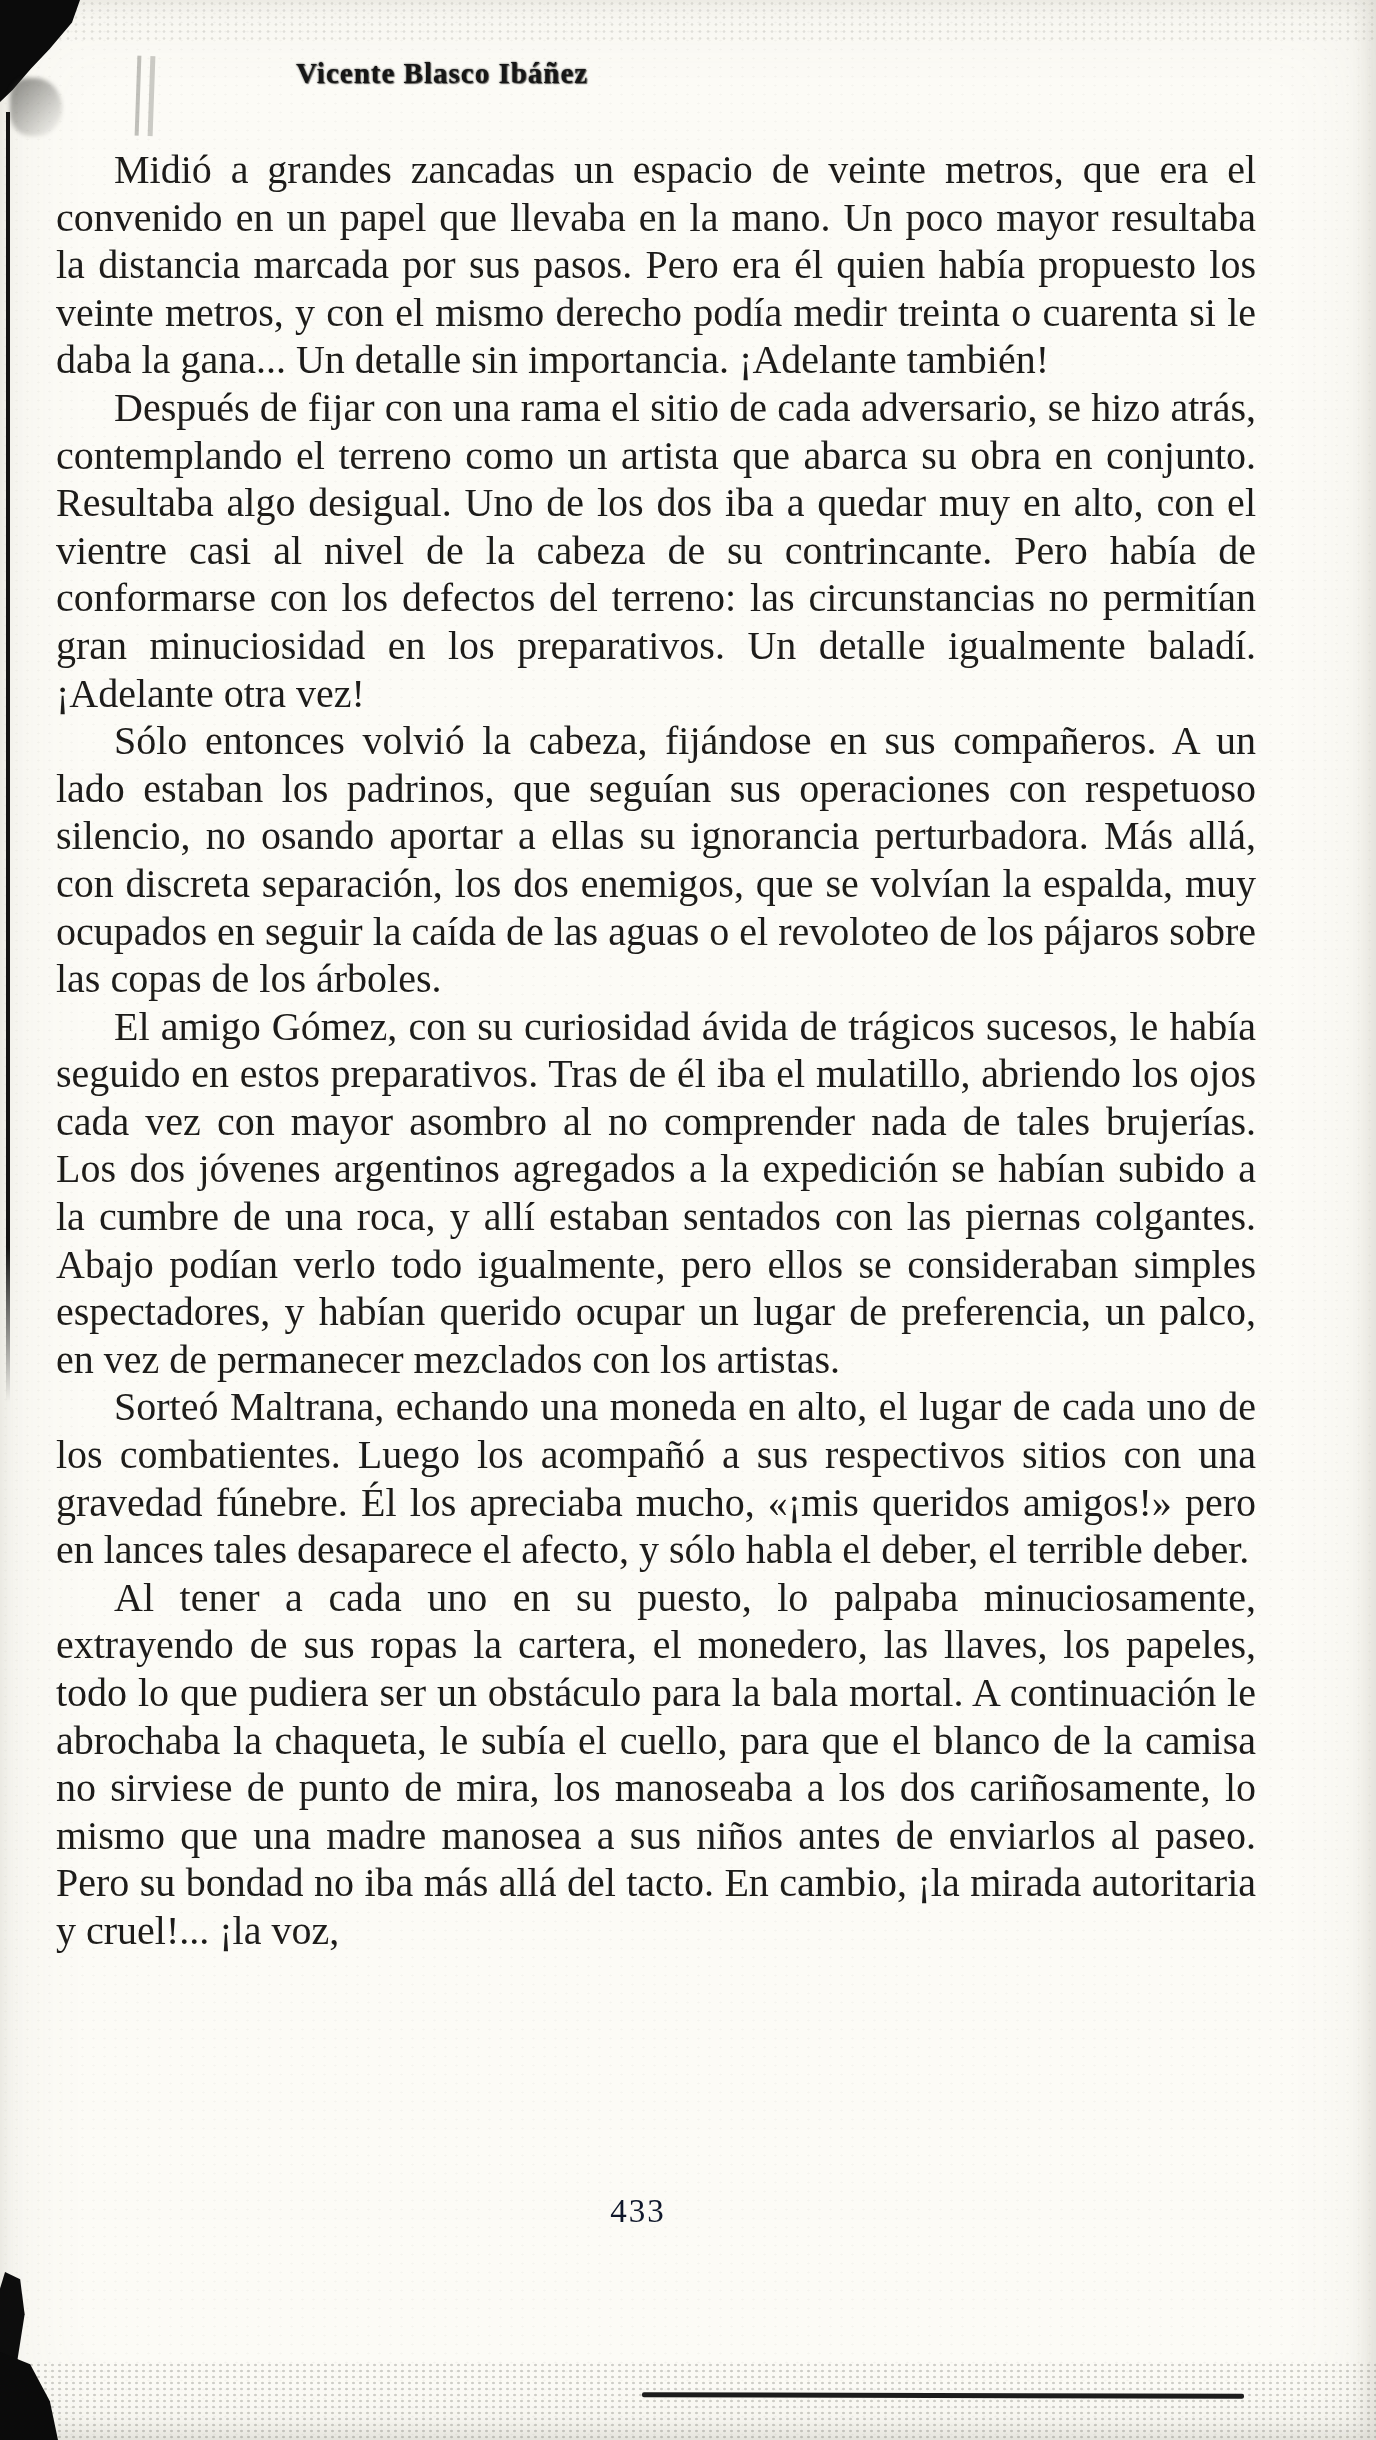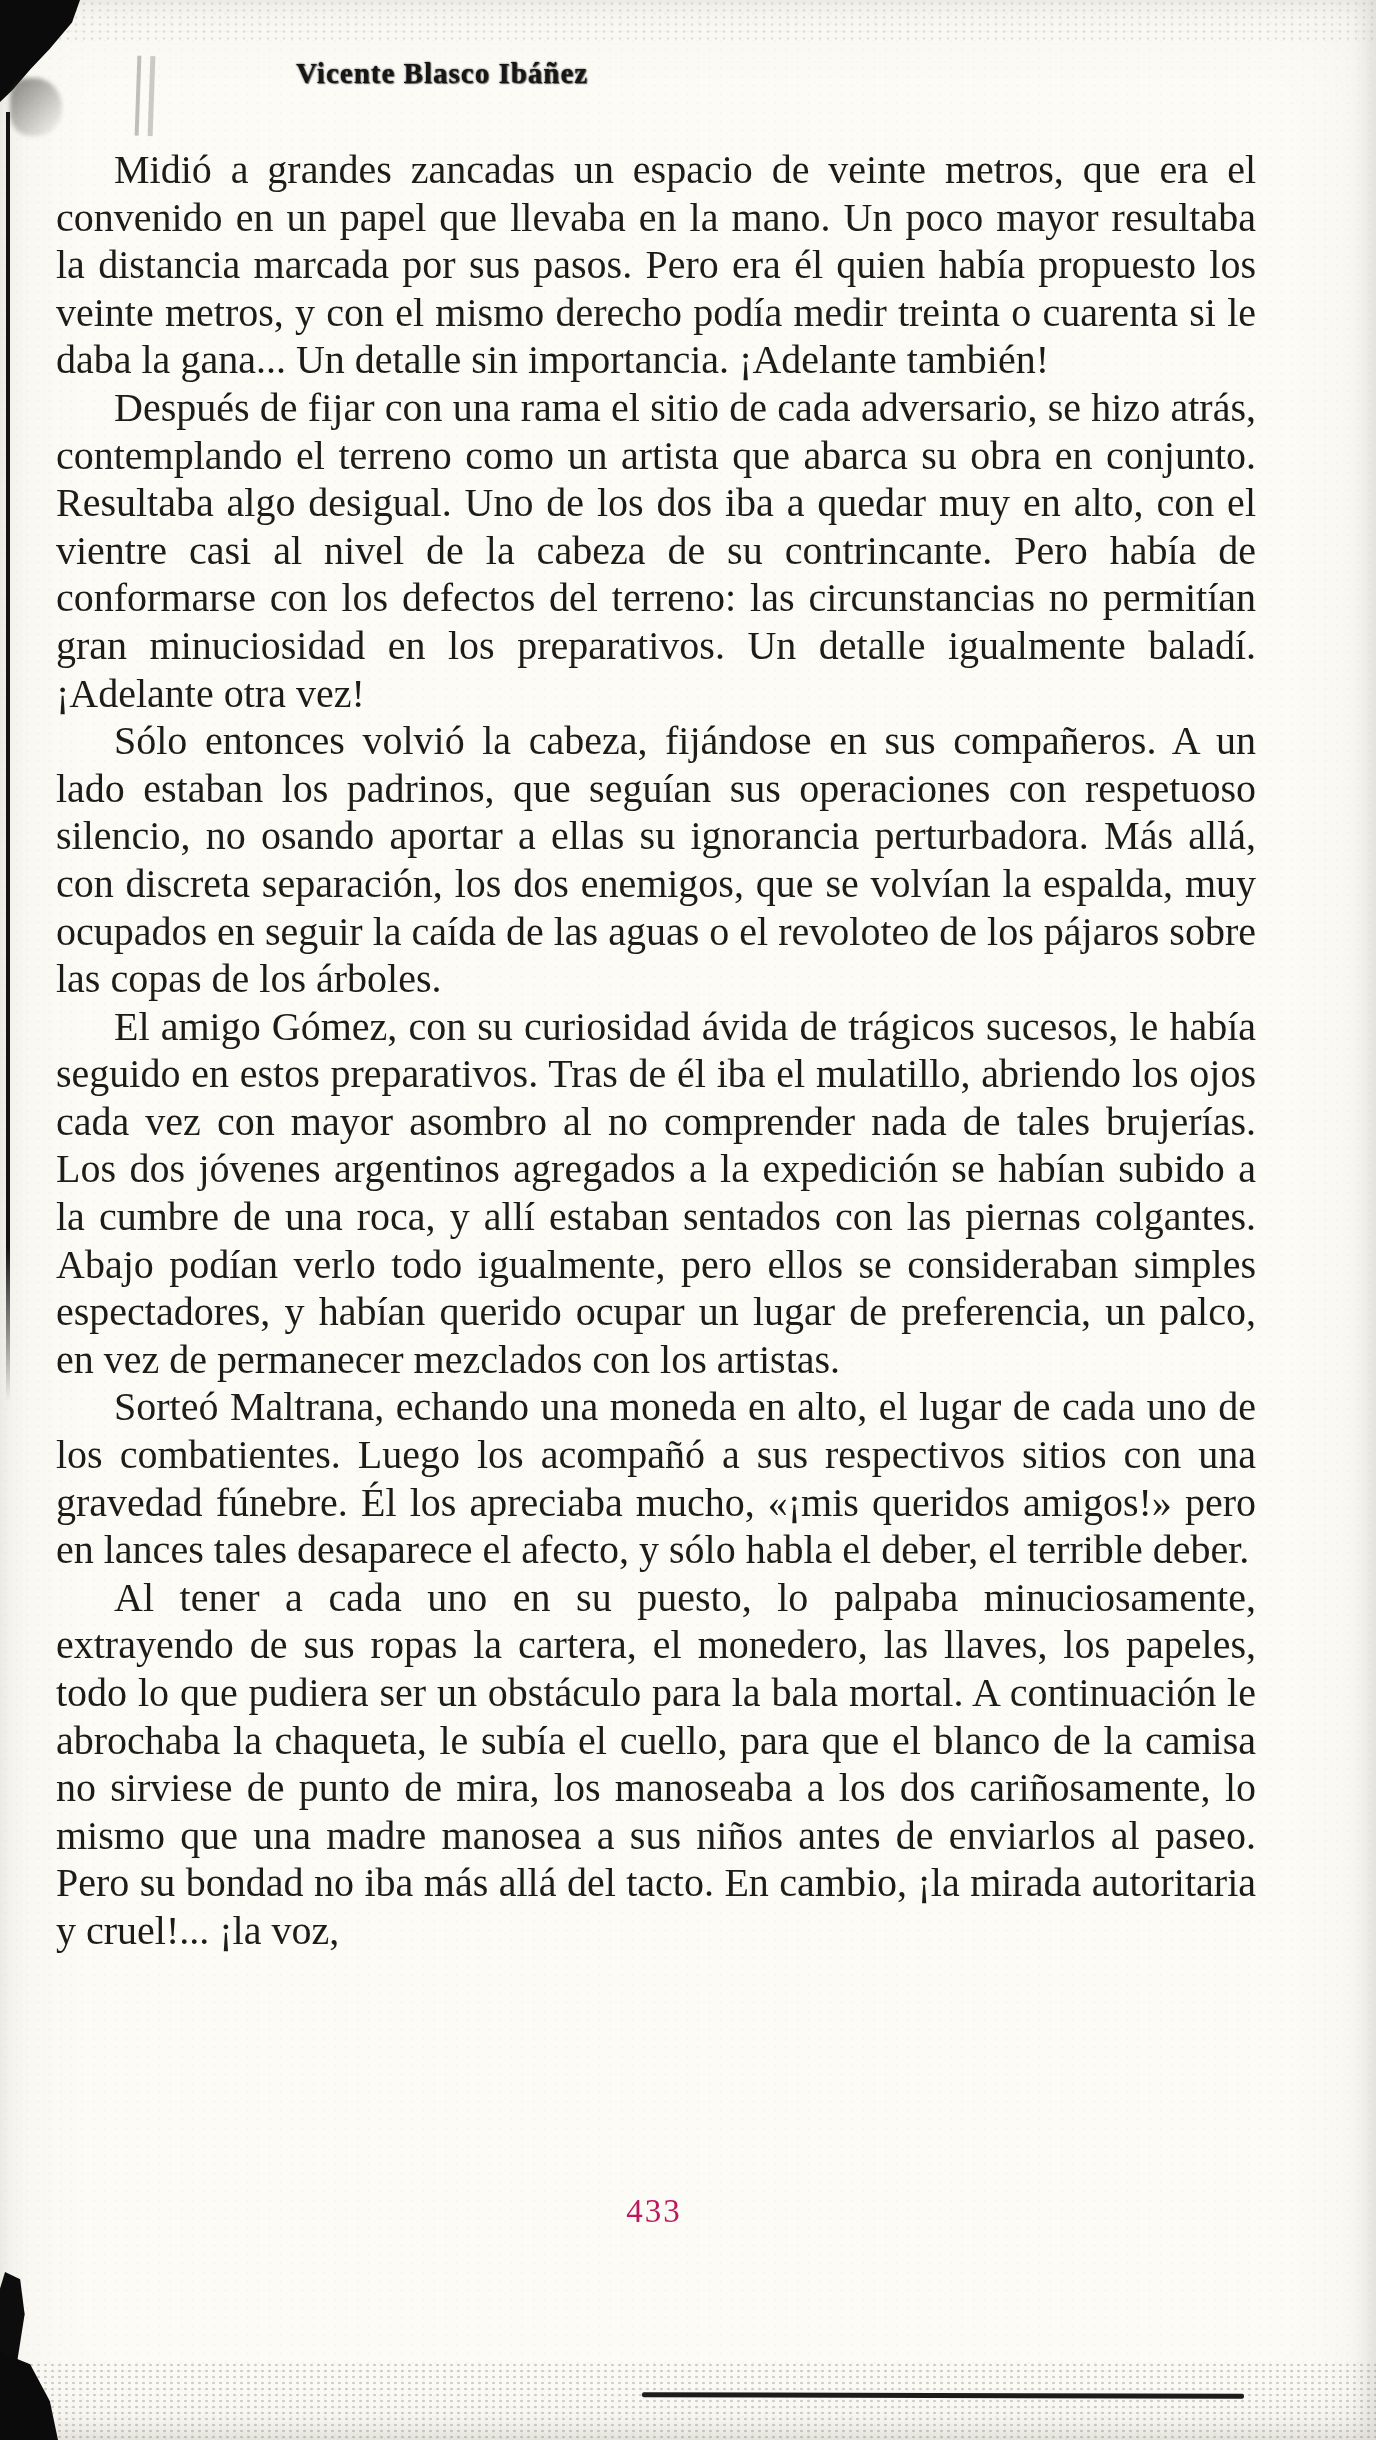--- a/index.html
+++ b/index.html
@@ -99,24 +99,24 @@
   .body-text {
     position: absolute; top: 146px; left: 56px; width: 1200px;
     font-size: 40px; line-height: 47.6px;
     text-align: justify;
     hyphens: auto; -webkit-hyphens: auto;
     color: #1d1c1a;
   }
   .para { margin: 0; padding: 0; }
   .para.indent { text-indent: 58px; }
   .page-number {
-    position: absolute; top: 2193px; left: 64px; width: 1180px;
+    position: absolute; top: 2193px; left: 48px; width: 1180px;
     text-align: center;
     font-size: 33px; letter-spacing: 2px;
-    color: #be185d;
+    color: #0f172a;
   }
 </style>
 </head>
 <body>
 
 <div class="page">
 
   <div class="speckle"></div>
   <div class="speckle-top"></div>
   <div class="speckle-bottom"></div>

